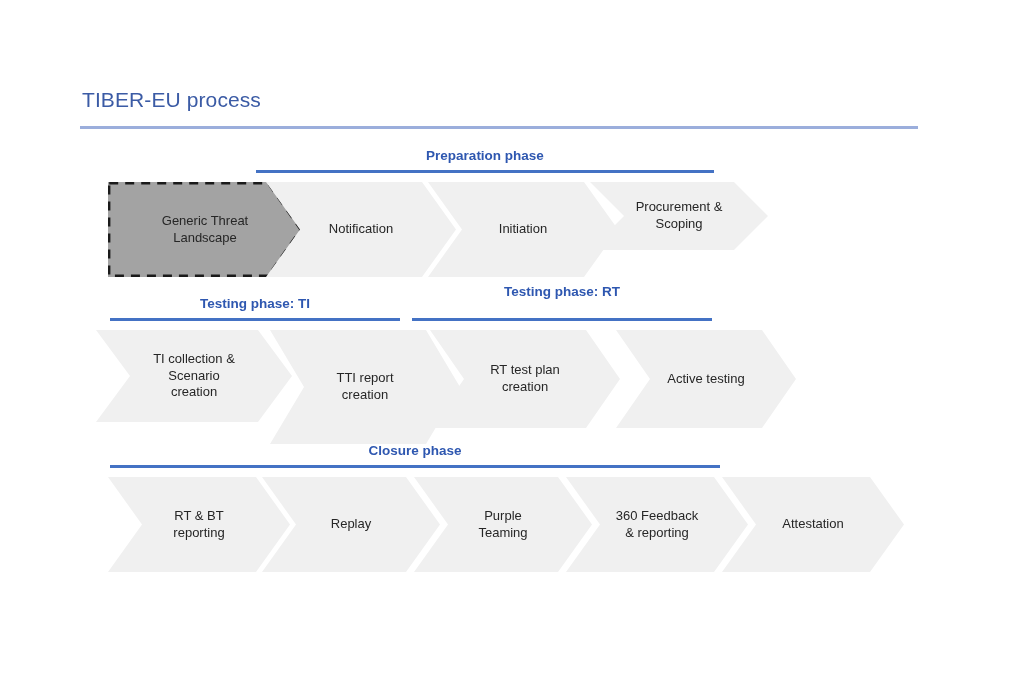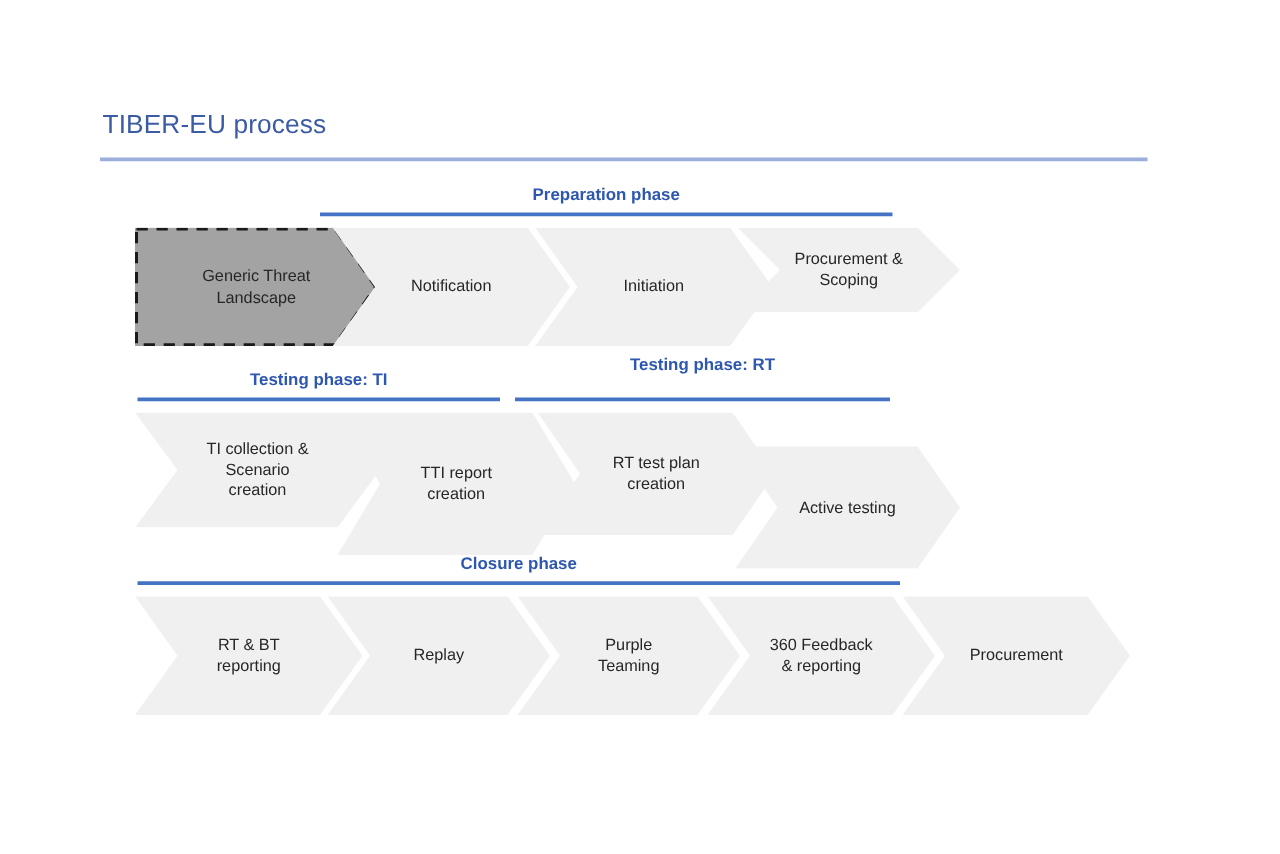--- a/index.html
+++ b/index.html
@@ -135,37 +135,37 @@
     <span class="label">Procurement &amp;
 Scoping</span>
   </div>
 
   <div class="phase-label" style="left:110px; top:296px; width:290px;">Testing phase: TI</div>
   <div class="phase-bar" style="left:110px; top:318px; width:290px;"></div>
 
   <div class="phase-label" style="left:412px; top:284px; width:300px;">Testing phase: RT</div>
   <div class="phase-bar" style="left:412px; top:318px; width:300px;"></div>
 
-  <div class="shape chevron" style="left:108px; top:330px; width:196px; height:92px;">
+  <div class="shape chevron" style="left:96px; top:330px; width:196px; height:92px;">
     <span class="label">TI collection &amp;
 Scenario
 creation</span>
   </div>
 
   <div class="shape chevron" style="left:270px; top:330px; width:190px; height:114px;">
     <span class="label">TTI report
 creation</span>
   </div>
 
   <div class="shape chevron" style="left:430px; top:330px; width:190px; height:98px;">
     <span class="label">RT test plan
 creation</span>
   </div>
 
-  <div class="shape chevron" style="left:588px; top:330px; width:180px; height:98px;margin-top:27px;">
+  <div class="shape chevron" style="left:616px; top:330px; width:180px; height:98px;">
     <span class="label">Active testing</span>
   </div>
 
   <div class="phase-label" style="left:110px; top:443px; width:610px;">Closure phase</div>
   <div class="phase-bar" style="left:110px; top:465px; width:610px;"></div>
 
   <div class="shape chevron" style="left:108px; top:477px; width:182px; height:95px;">
     <span class="label">RT &amp; BT
 reporting</span>
   </div>
@@ -178,16 +178,16 @@
     <span class="label">Purple
 Teaming</span>
   </div>
 
   <div class="shape chevron" style="left:566px; top:477px; width:182px; height:95px;">
     <span class="label">360 Feedback
 &amp; reporting</span>
   </div>
 
   <div class="shape chevron" style="left:722px; top:477px; width:182px; height:95px;">
-    <span class="label">Procurement</span>
+    <span class="label">Attestation</span>
   </div>
 
 </div>
 
 </body></html>

